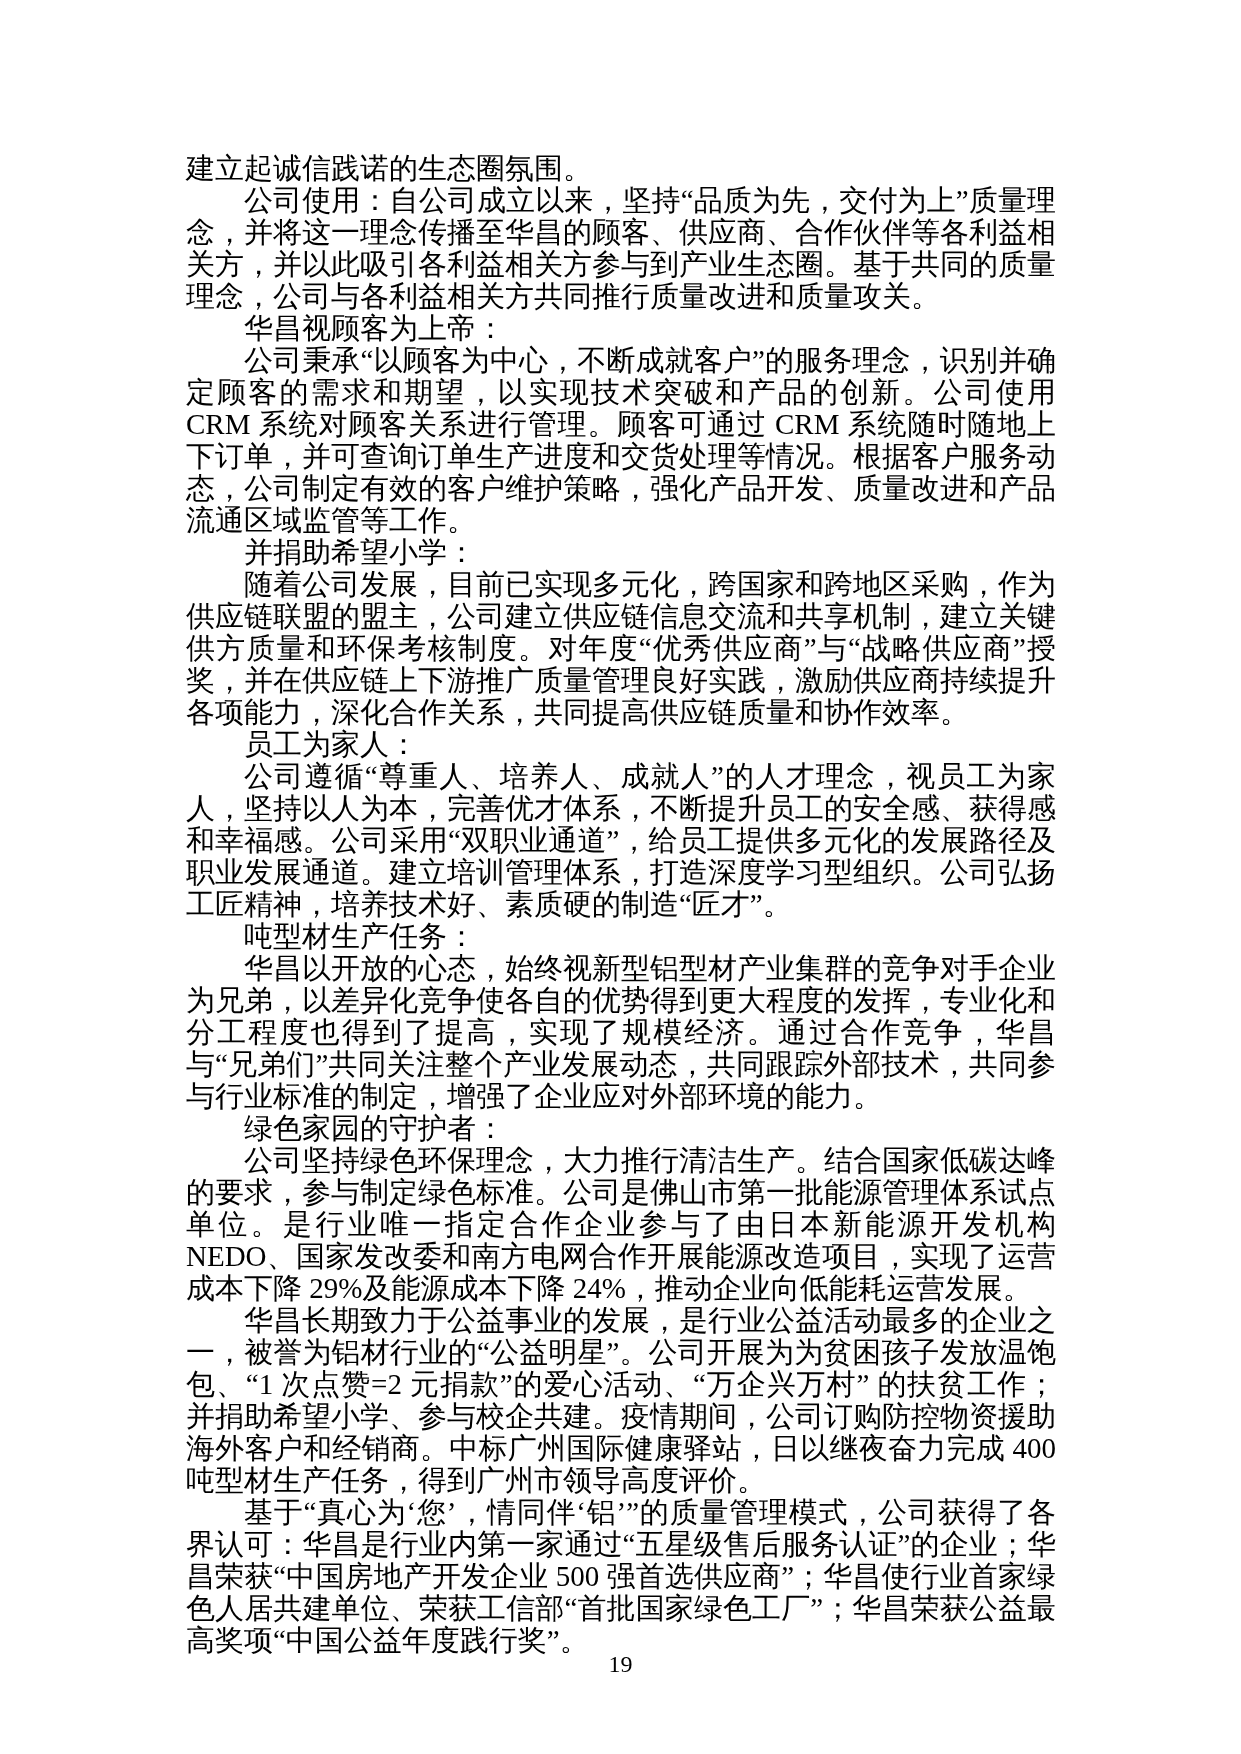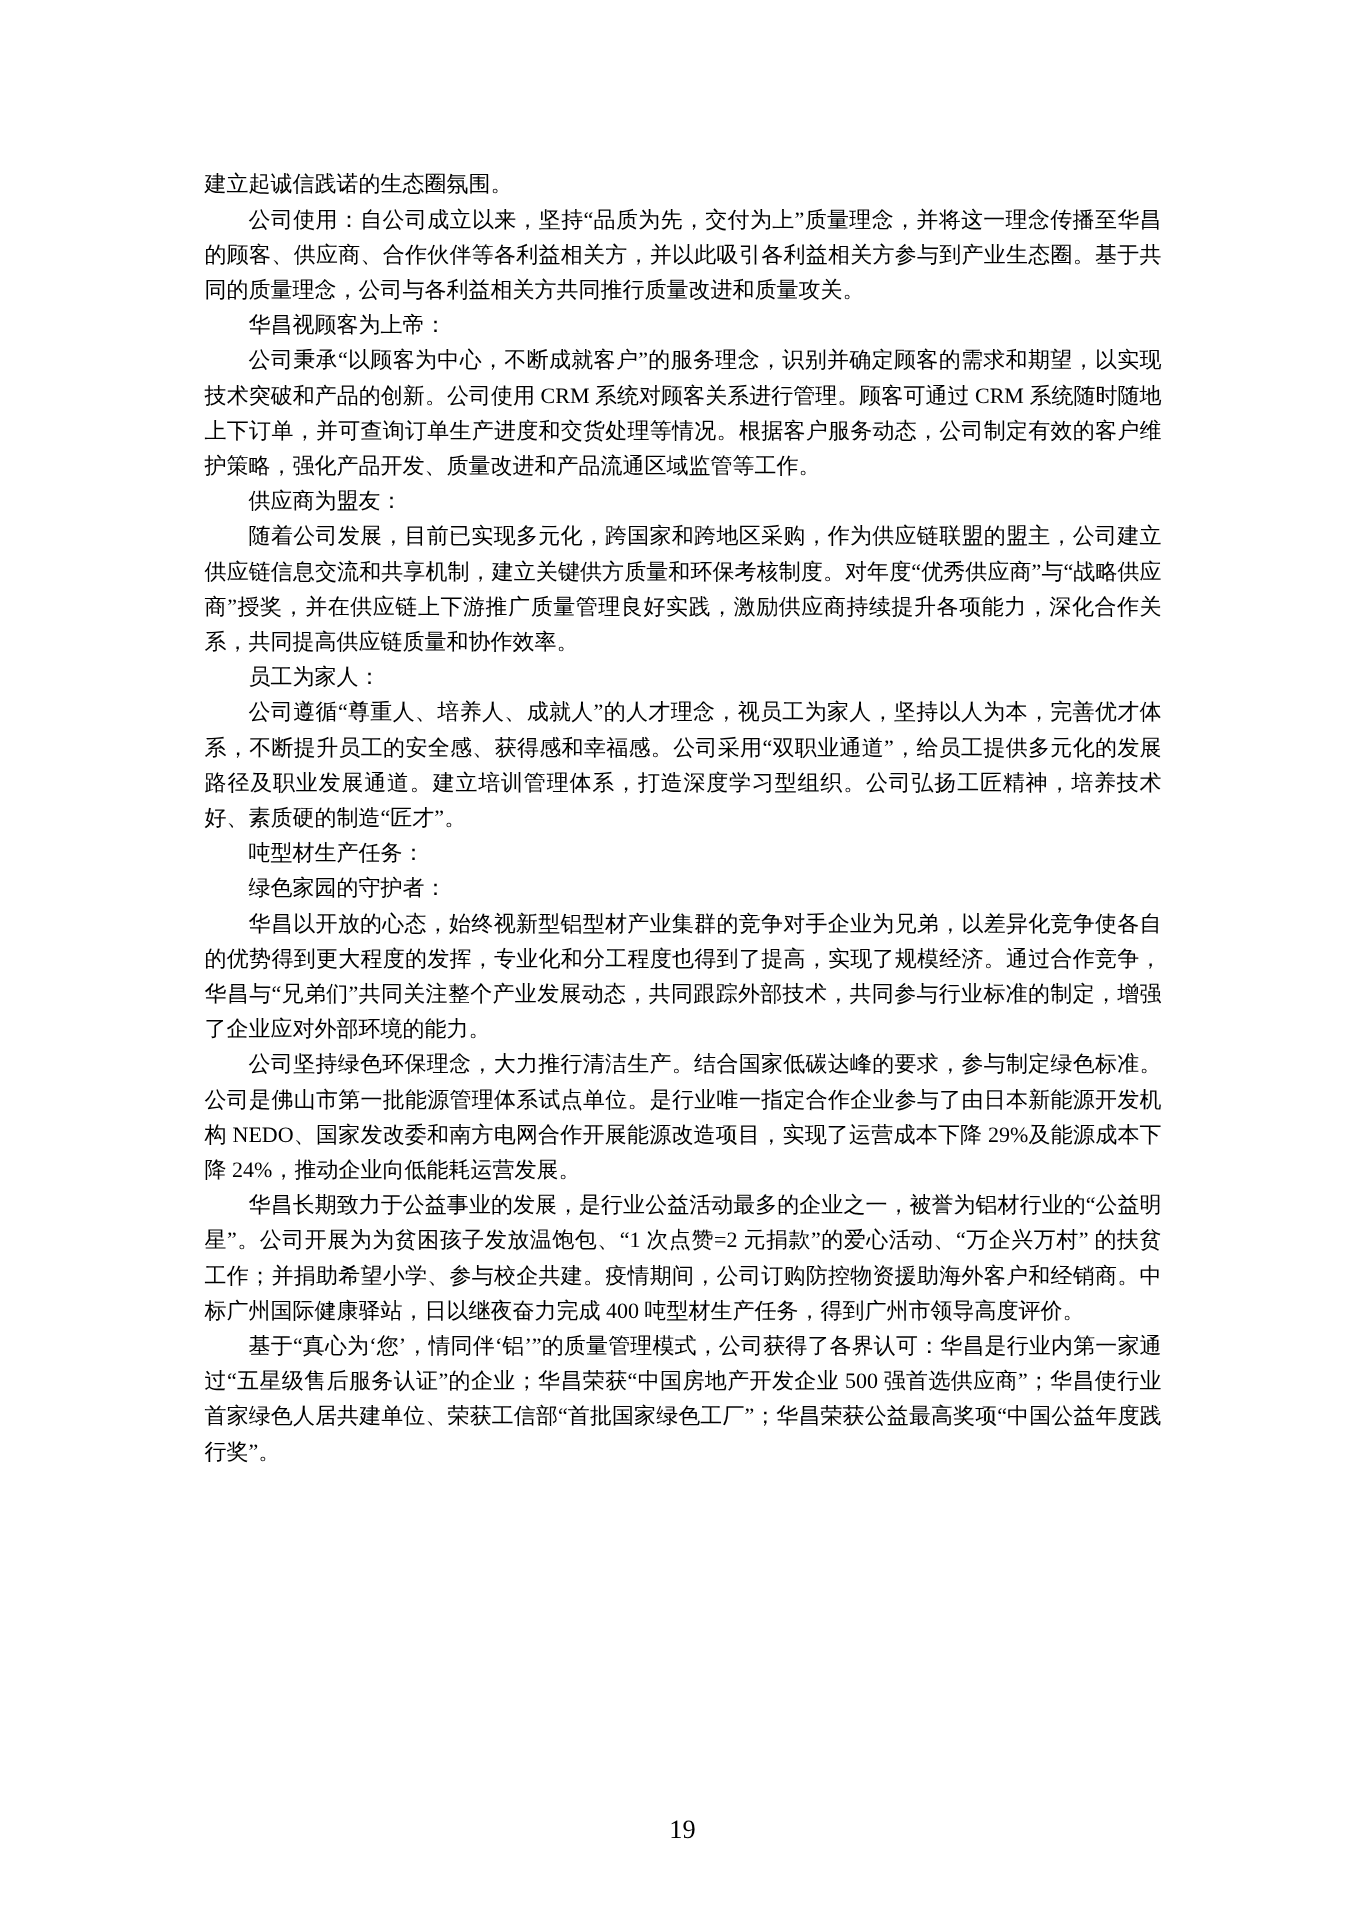--- a/index.html
+++ b/index.html
@@ -18,21 +18,21 @@
   }
   .content {
     position: absolute;
     left: 186px;
     top: 152px;
     width: 870px;
   }
   .content p {
     margin: 0;
     padding: 0;
-    font-size: 20px;
+    font-size: 29px;
     line-height: 32px;
     text-align: justify;
     text-justify: inter-ideograph;
     letter-spacing: 0;
     color: #000000;
   }
   .content p.indent {
     text-indent: 2em;
   }
   .page-footer {
@@ -48,25 +48,25 @@
 </style>
 </head>
 <body>
 
 <div class="page">
   <div class="content">
     <p>建立起诚信践诺的生态圈氛围。</p>
     <p class="indent">公司使用：自公司成立以来，坚持“品质为先，交付为上”质量理念，并将这一理念传播至华昌的顾客、供应商、合作伙伴等各利益相关方，并以此吸引各利益相关方参与到产业生态圈。基于共同的质量理念，公司与各利益相关方共同推行质量改进和质量攻关。</p>
     <p class="indent">华昌视顾客为上帝：</p>
     <p class="indent">公司秉承“以顾客为中心，不断成就客户”的服务理念，识别并确定顾客的需求和期望，以实现技术突破和产品的创新。公司使用 CRM 系统对顾客关系进行管理。顾客可通过 CRM 系统随时随地上下订单，并可查询订单生产进度和交货处理等情况。根据客户服务动态，公司制定有效的客户维护策略，强化产品开发、质量改进和产品流通区域监管等工作。</p>
-    <p class="indent">供应商为盟友：</p>
+    <p class="indent">并捐助希望小学：</p>
     <p class="indent">随着公司发展，目前已实现多元化，跨国家和跨地区采购，作为供应链联盟的盟主，公司建立供应链信息交流和共享机制，建立关键供方质量和环保考核制度。对年度“优秀供应商”与“战略供应商”授奖，并在供应链上下游推广质量管理良好实践，激励供应商持续提升各项能力，深化合作关系，共同提高供应链质量和协作效率。</p>
     <p class="indent">员工为家人：</p>
     <p class="indent">公司遵循“尊重人、培养人、成就人”的人才理念，视员工为家人，坚持以人为本，完善优才体系，不断提升员工的安全感、获得感和幸福感。公司采用“双职业通道”，给员工提供多元化的发展路径及职业发展通道。建立培训管理体系，打造深度学习型组织。公司弘扬工匠精神，培养技术好、素质硬的制造“匠才”。</p>
     <p class="indent">吨型材生产任务：</p>
+    <p class="indent">华昌以开放的心态，始终视新型铝型材产业集群的竞争对手企业为兄弟，以差异化竞争使各自的优势得到更大程度的发挥，专业化和分工程度也得到了提高，实现了规模经济。通过合作竞争，华昌与“兄弟们”共同关注整个产业发展动态，共同跟踪外部技术，共同参与行业标准的制定，增强了企业应对外部环境的能力。</p>
     <p class="indent">绿色家园的守护者：</p>
-    <p class="indent">华昌以开放的心态，始终视新型铝型材产业集群的竞争对手企业为兄弟，以差异化竞争使各自的优势得到更大程度的发挥，专业化和分工程度也得到了提高，实现了规模经济。通过合作竞争，华昌与“兄弟们”共同关注整个产业发展动态，共同跟踪外部技术，共同参与行业标准的制定，增强了企业应对外部环境的能力。</p>
     <p class="indent">公司坚持绿色环保理念，大力推行清洁生产。结合国家低碳达峰的要求，参与制定绿色标准。公司是佛山市第一批能源管理体系试点单位。是行业唯一指定合作企业参与了由日本新能源开发机构 NEDO、国家发改委和南方电网合作开展能源改造项目，实现了运营成本下降 29%及能源成本下降 24%，推动企业向低能耗运营发展。</p>
     <p class="indent">华昌长期致力于公益事业的发展，是行业公益活动最多的企业之一，被誉为铝材行业的“公益明星”。公司开展为为贫困孩子发放温饱包、“1 次点赞=2 元捐款”的爱心活动、“万企兴万村” 的扶贫工作；并捐助希望小学、参与校企共建。疫情期间，公司订购防控物资援助海外客户和经销商。中标广州国际健康驿站，日以继夜奋力完成 400 吨型材生产任务，得到广州市领导高度评价。</p>
     <p class="indent">基于“真心为‘您’，情同伴‘铝’”的质量管理模式，公司获得了各界认可：华昌是行业内第一家通过“五星级售后服务认证”的企业；华昌荣获“中国房地产开发企业 500 强首选供应商”；华昌使行业首家绿色人居共建单位、荣获工信部“首批国家绿色工厂”；华昌荣获公益最高奖项“中国公益年度践行奖”。</p>
   </div>
   <div class="page-footer">19</div>
 </div>
 
 </body></html>

